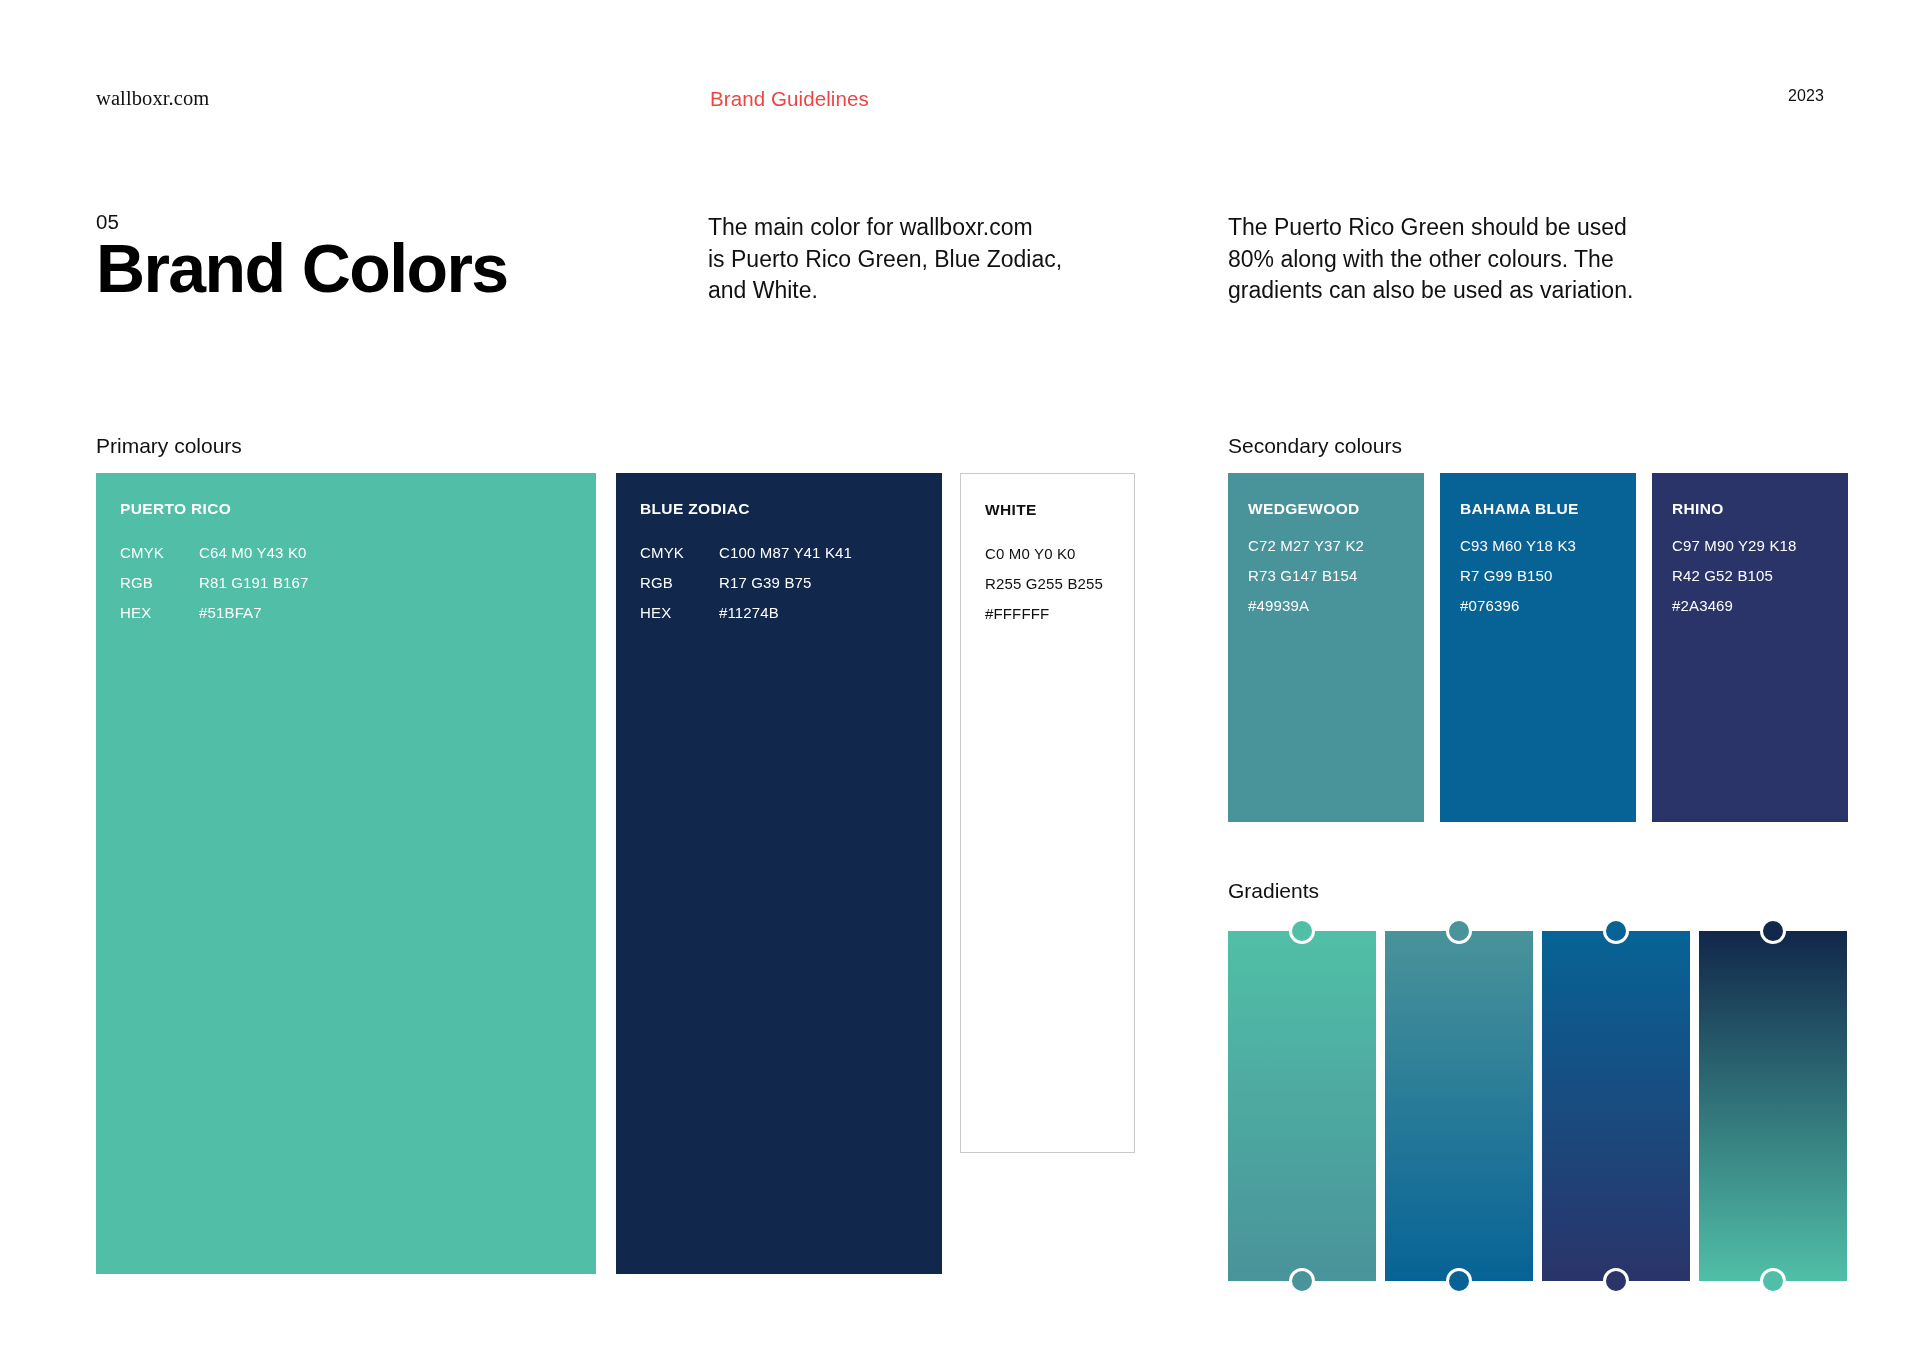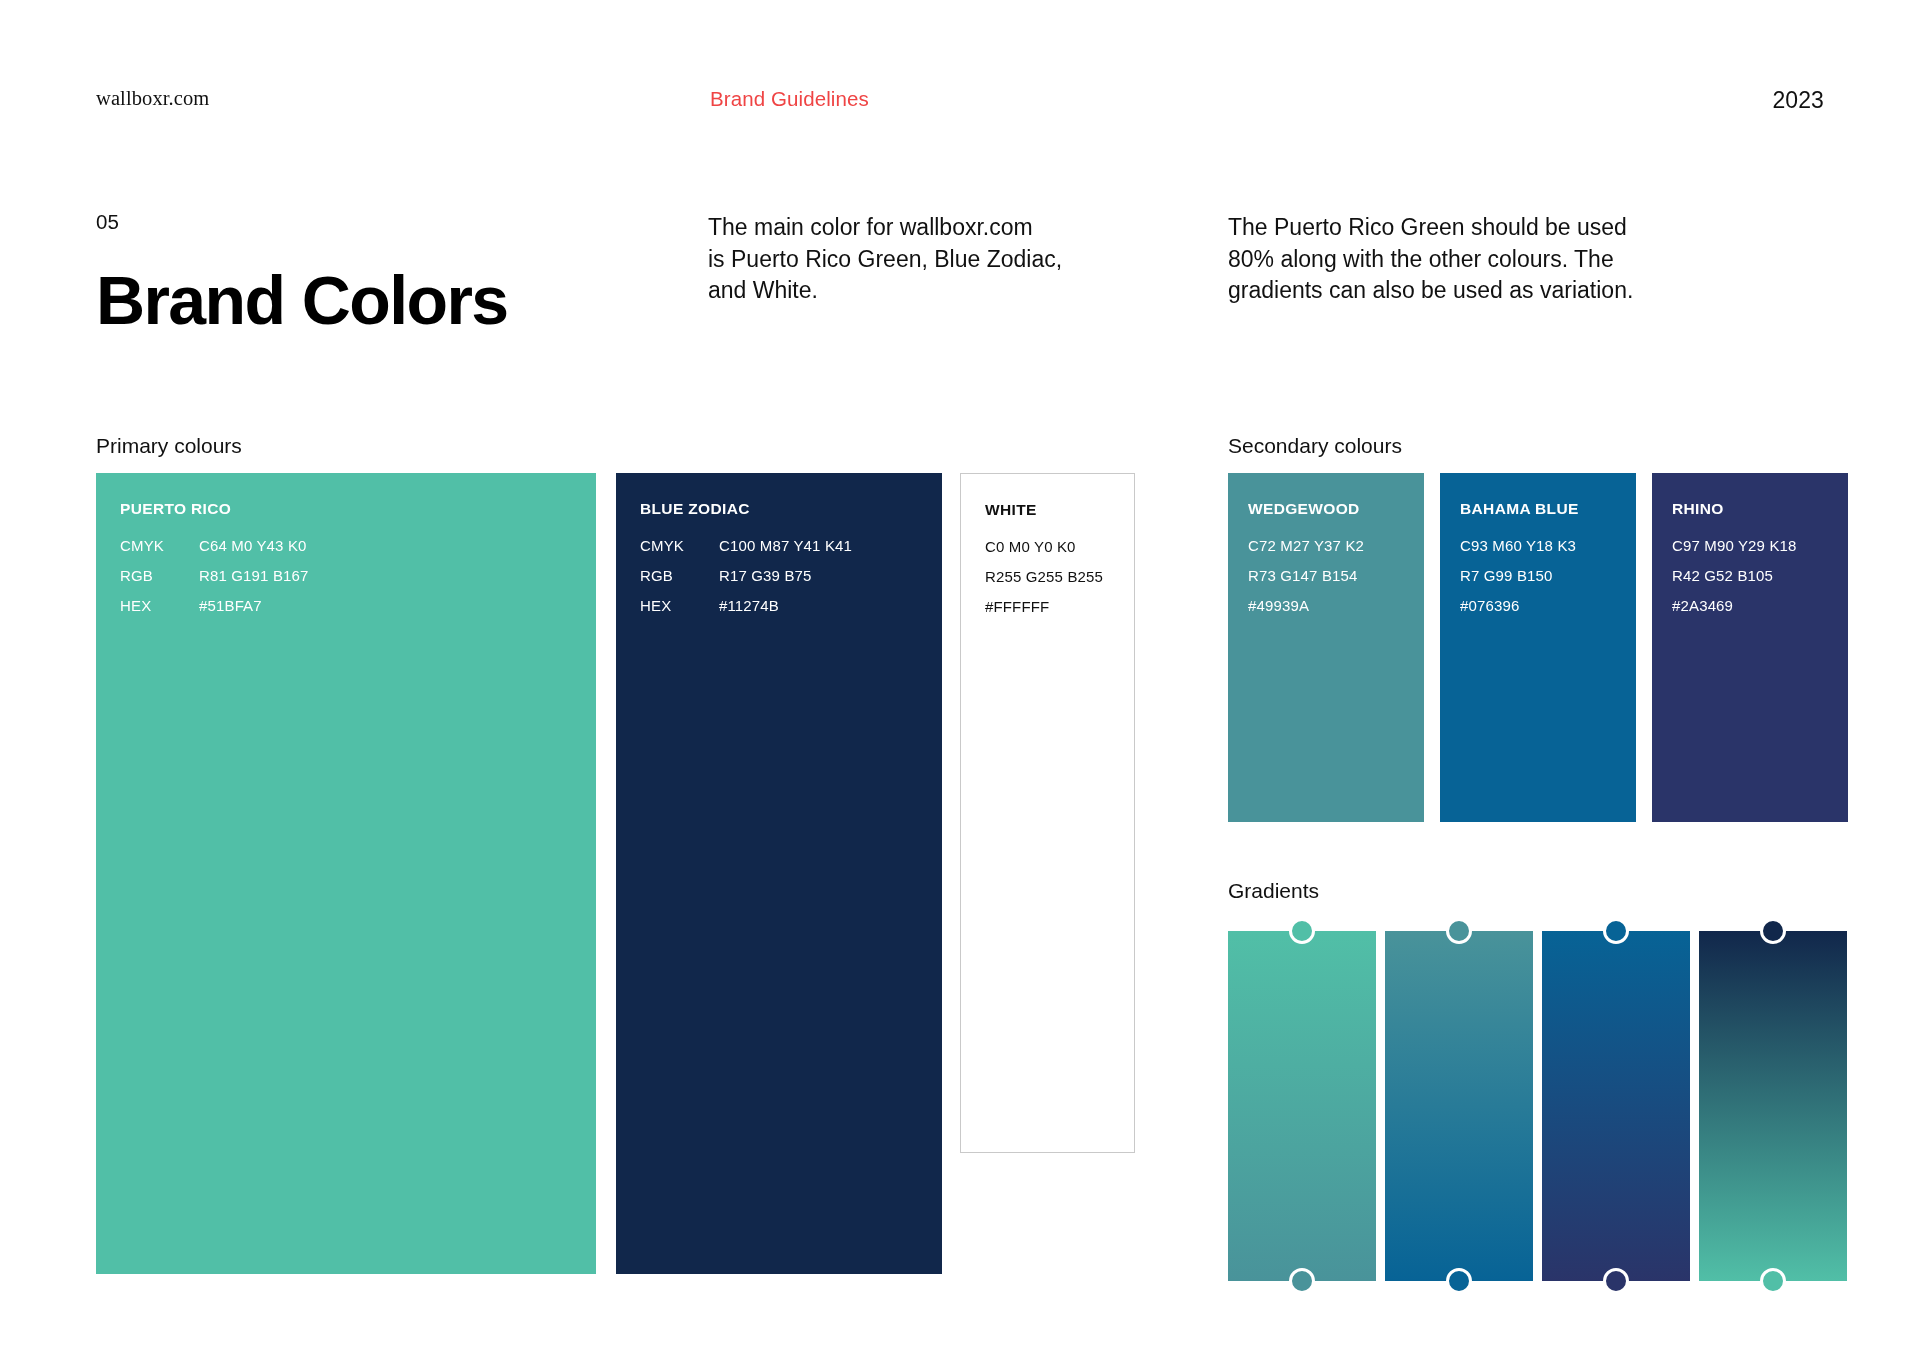--- a/index.html
+++ b/index.html
@@ -45,41 +45,41 @@
     left: 614px;
     top: 0;
     font-size: 20.5px;
     letter-spacing: 0.1px;
     color: #ef4444;
   }
   .header .year {
     position: absolute;
     right: 0;
     top: 0;
-    font-size: 23px;
+    font-size: 16px;
     letter-spacing: 0.1px;
     color: #111111;
     text-align: right;
   }
 
   
   .title-block {
     position: absolute;
     left: 96px;
     top: 212px;
     width: 460px;
   }
   .title-block .section-num {
     font-size: 20.5px;
     letter-spacing: 0.2px;
     color: #111111;
     line-height: 1;
   }
   .title-block .section-title {
-    margin-top: 32px;
+    margin-top: 0;
     font-size: 68px;
     font-weight: 700;
     letter-spacing: -1.6px;
     line-height: 1.03;
     color: #000000;
     white-space: nowrap;
   }
 
   .intro {
     position: absolute;
@@ -112,21 +112,21 @@
     position: absolute;
     left: 24px;
     top: 28px;
     right: 10px;
   }
   .swatch .sw-name {
     font-size: 15.5px;
     font-weight: 700;
     letter-spacing: 0.35px;
     line-height: 1;
-    margin-bottom: 14px;
+    margin-bottom: 21px;
   }
   .swatch .sw-row {
     display: flex;
     font-size: 15px;
     letter-spacing: 0.15px;
     line-height: 30px;
   }
   .swatch .sw-key {
     width: 79px;
     flex: 0 0 79px;

